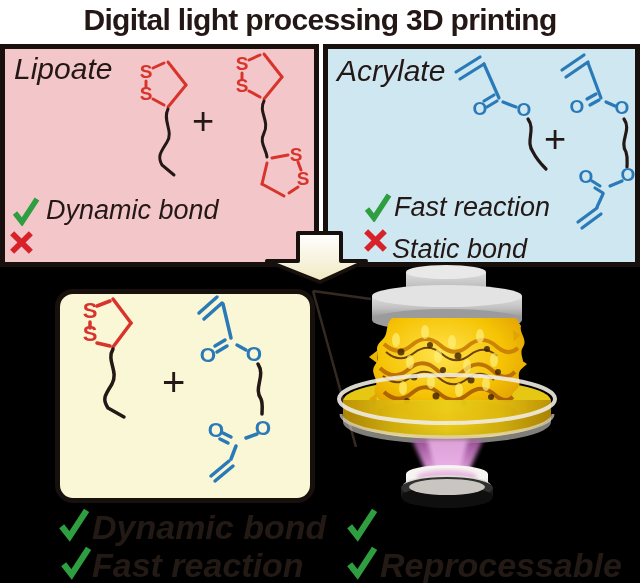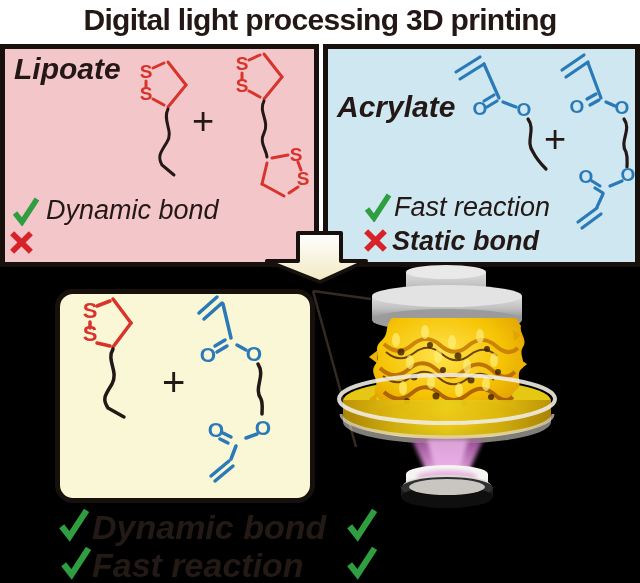--- a/index.html
+++ b/index.html
@@ -5,21 +5,21 @@
   html,body{margin:0;padding:0;background:#555;}
   .canvas{position:relative;width:640px;height:583px;background:#ffffff;overflow:hidden;
           font-family:"Liberation Sans","DejaVu Sans",sans-serif;}
   .abs{position:absolute;}
   .bottom-bg{left:0;top:267px;width:640px;height:316px;background:#000000;}
   .main-title{left:0;top:3px;width:640px;text-align:center;
 rder    font-style:italic;font-weight:700;font-size:30px;letter-spacing:-0.7px;color:#231815;white-space:nowrap;}
   .panel{box-sizing:border-box;border:5px solid #17100c;}
   .panel-lipoate{left:0;top:44px;width:319px;height:223px;background:#f3c6ca;}
   .panel-acrylate{left:323px;top:44px;width:317px;height:223px;background:#cee7f0;}
-  .panel-title{font-style:italic;font-weight:700;font-size:30px;color:#231815;white-space:nowrap;}
+  .panel-title{font-style:italic;font-weight:400;font-size:30px;color:#231815;white-space:nowrap;}
   .feature-label{font-style:italic;font-weight:400;font-size:27px;color:#231815;white-space:nowrap;line-height:1;}
   .bottom-label{font-style:italic;font-weight:700;font-size:34px;color:#241a15;white-space:nowrap;line-height:1;}
   .plus{font-weight:400;color:#231815;line-height:1;}
   .result-box{box-sizing:border-box;left:55px;top:289px;width:260px;height:214px;background:#faf7d6;
               border:5px solid #17100c;border-radius:18px;}
   .overlay{left:0;top:0;pointer-events:none;}
   svg text{font-family:"Liberation Sans","DejaVu Sans",sans-serif;font-weight:700;}
   .s-label{fill:#d8342c;font-size:19px;}
   .s-label-lg{fill:#d8342c;font-size:22px;}
   .o-label{fill:#2b7ab8;font-size:19px;}
@@ -270,46 +270,47 @@
 
   <svg class="abs" style="left:10px;top:196px;" width="30" height="30" viewBox="0 0 30 30">
     <path d="M5,17 L12,26 L27,3" fill="none" stroke="#2f9e41" stroke-width="5.5"></path>
   </svg>
   <div class="abs feature-label" style="left:46px;top:197px;">Dynamic bond</div>
 
   <svg class="abs" style="left:8px;top:229px;" width="27" height="27" viewBox="0 0 26 26">
     <path d="M4,4 L22,22 M22,4 L4,22" fill="none" stroke="#d7222a" stroke-width="5.5"></path>
   </svg>
 
-  <div class="abs panel-title" style="left:337px;top:54px;margin-top:36px;">Acrylate</div>
+  <div class="abs panel-title" style="left:337px;top:54px;">Acrylate</div>
   <div class="abs plus" style="left:544px;top:120px;font-size:38px;">+</div>
 
   <svg class="abs" style="left:362px;top:192px;" width="30" height="30" viewBox="0 0 30 30">
     <path d="M5,17 L12,26 L27,3" fill="none" stroke="#2f9e41" stroke-width="5.5"></path>
   </svg>
   <div class="abs feature-label" style="left:394px;top:194px;">Fast reaction</div>
 
   <svg class="abs" style="left:362px;top:227px;" width="27" height="27" viewBox="0 0 26 26">
     <path d="M4,4 L22,22 M22,4 L4,22" fill="none" stroke="#d7222a" stroke-width="5.5"></path>
   </svg>
-  <div class="abs feature-label" style="left:392px;top:228px;font-weight:bold;">Static bond</div>
+  <div class="abs feature-label" style="left:392px;top:236px;">Static bond</div>
 
   <div class="abs plus" style="left:162px;top:362px;font-size:40px;">+</div>
 
   <svg class="abs" style="left:56px;top:506px;" width="34" height="36" viewBox="0 0 30 30">
     <path d="M5,17 L12,26 L27,3" fill="none" stroke="#2f9e41" stroke-width="5.5"></path>
   </svg>
   <div class="abs bottom-label" style="left:92px;top:510px;">Dynamic bond</div>
 
   <svg class="abs" style="left:58px;top:544px;" width="34" height="36" viewBox="0 0 30 30">
     <path d="M5,17 L12,26 L27,3" fill="none" stroke="#2f9e41" stroke-width="5.5"></path>
   </svg>
   <div class="abs bottom-label" style="left:92px;top:548px;">Fast reaction</div>
 
   <svg class="abs" style="left:344px;top:506px;" width="34" height="36" viewBox="0 0 30 30">
     <path d="M5,17 L12,26 L27,3" fill="none" stroke="#2f9e41" stroke-width="5.5"></path>
   </svg>
 
   <svg class="abs" style="left:344px;top:544px;" width="34" height="36" viewBox="0 0 30 30">
     <path d="M5,17 L12,26 L27,3" fill="none" stroke="#2f9e41" stroke-width="5.5"></path>
   </svg>
+  <div class="abs bottom-label" style="left:380px;top:548px;">Reprocessable</div>
 
 </div>
 
 </body></html>

